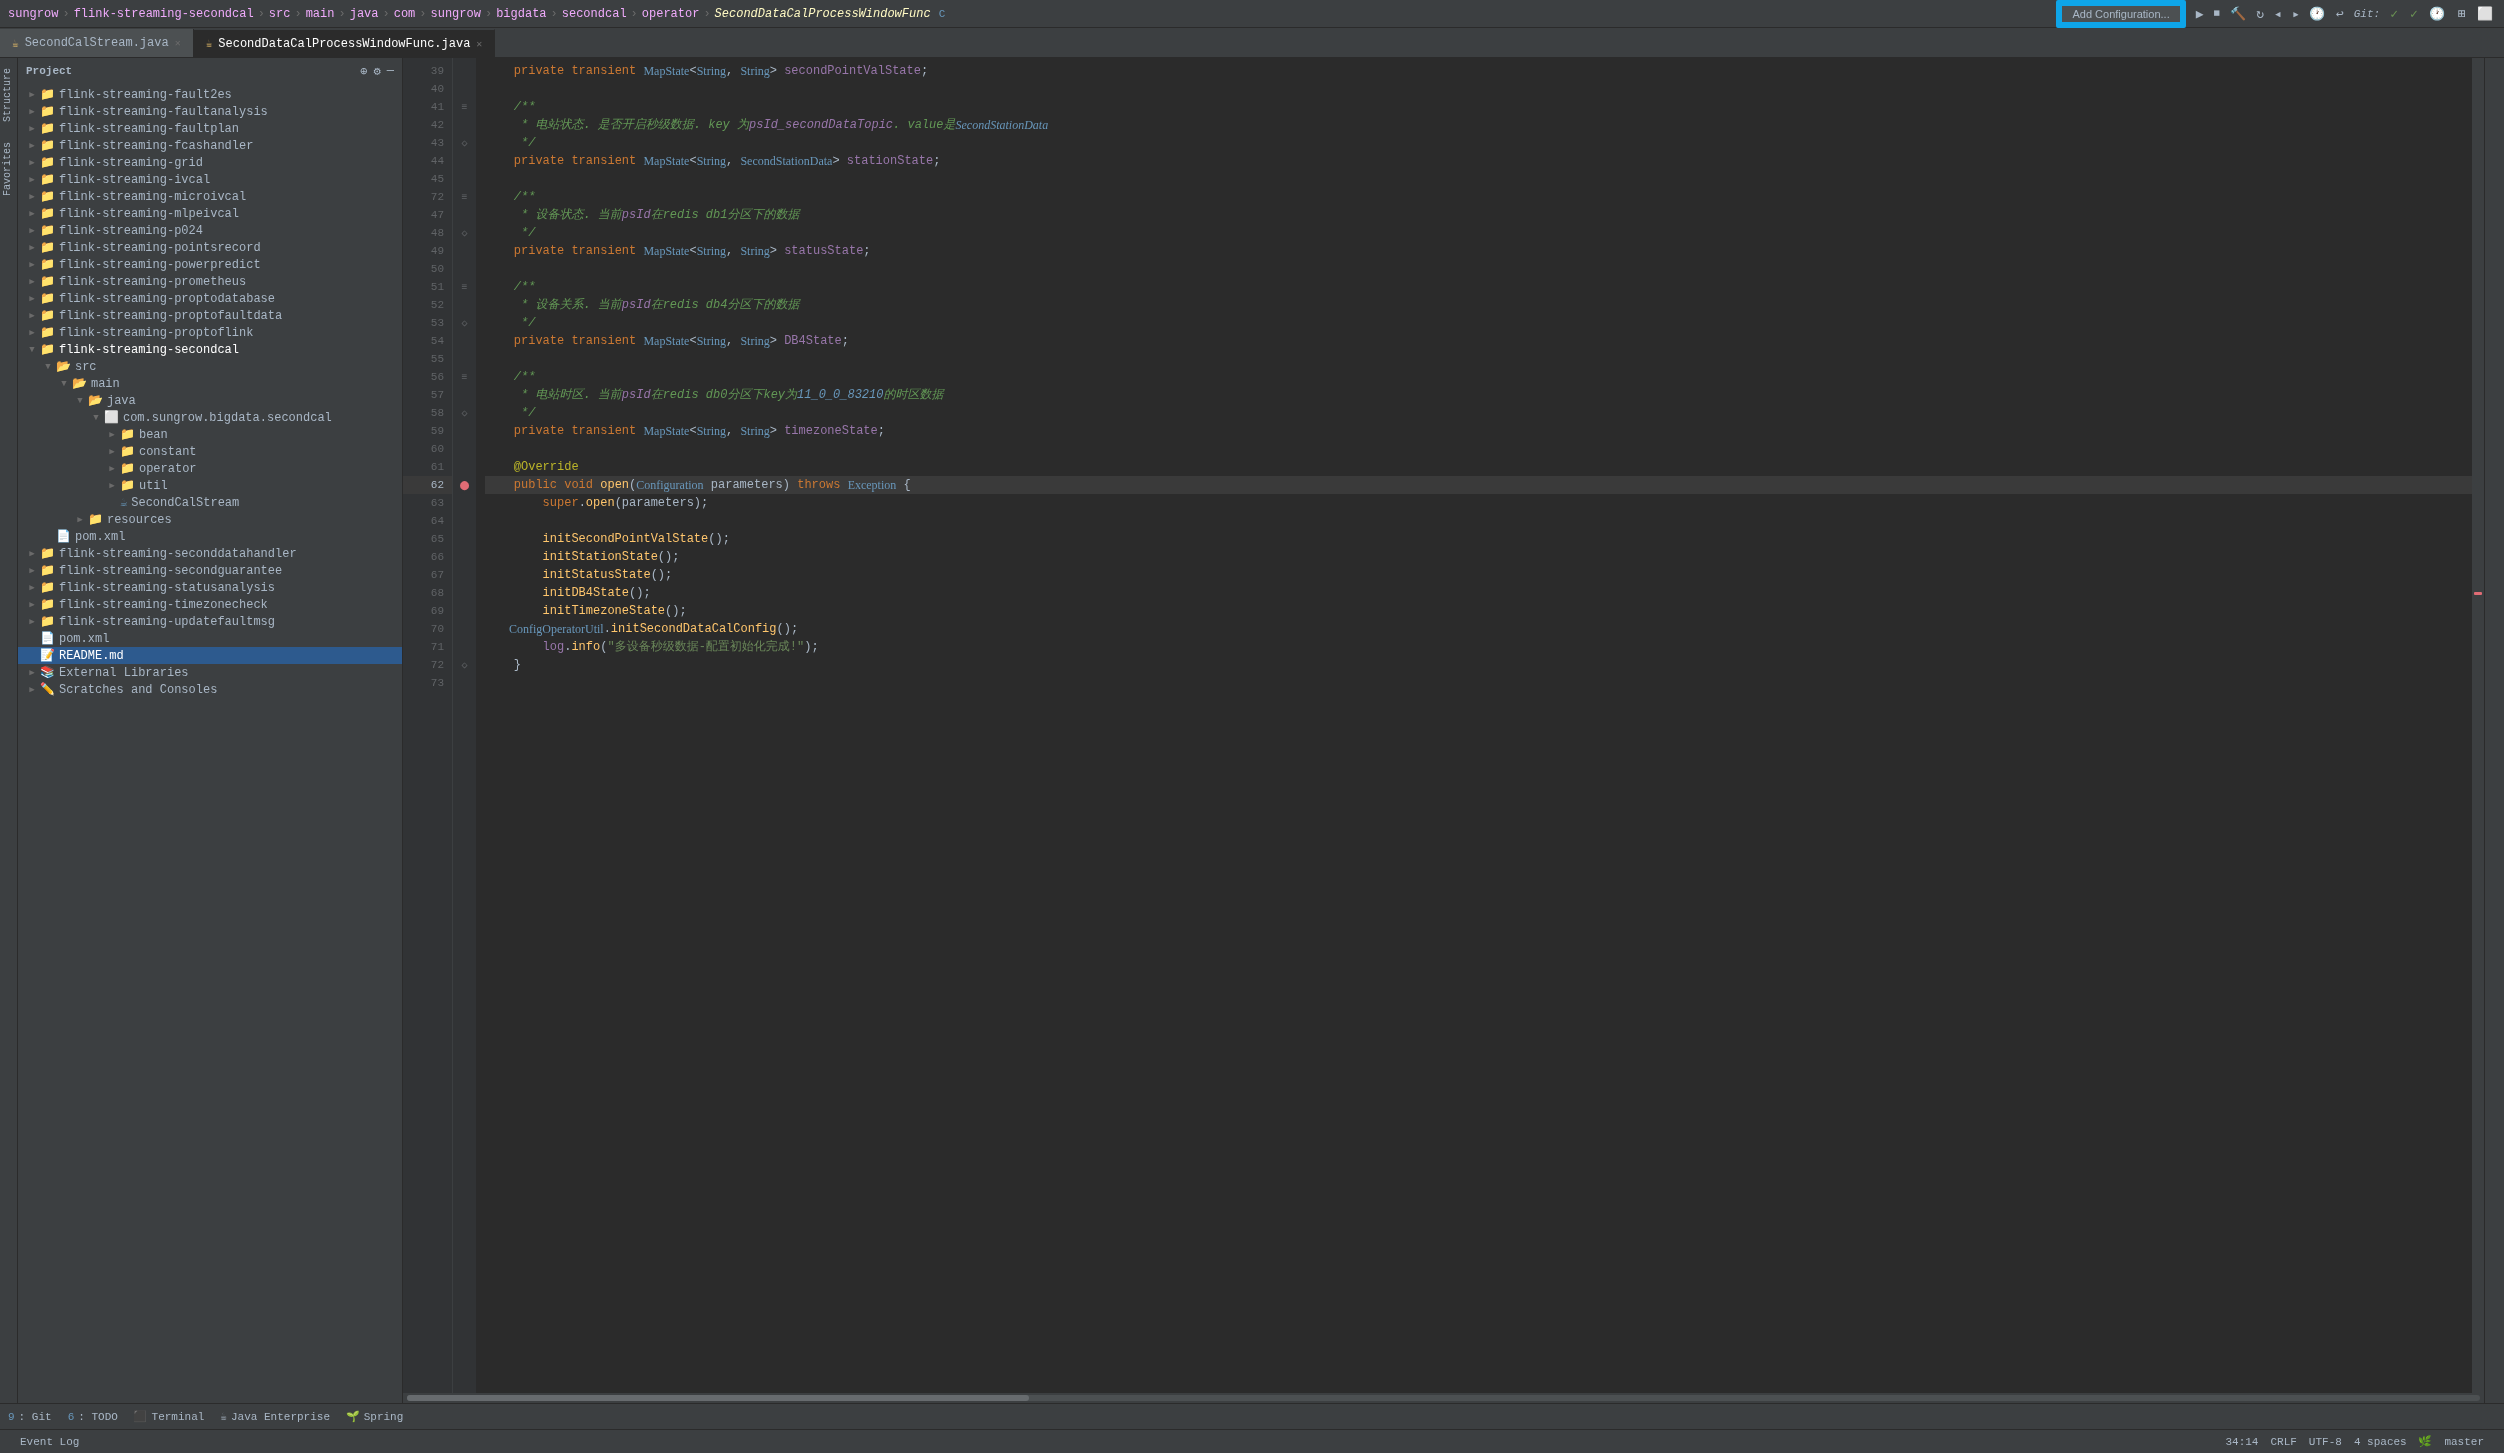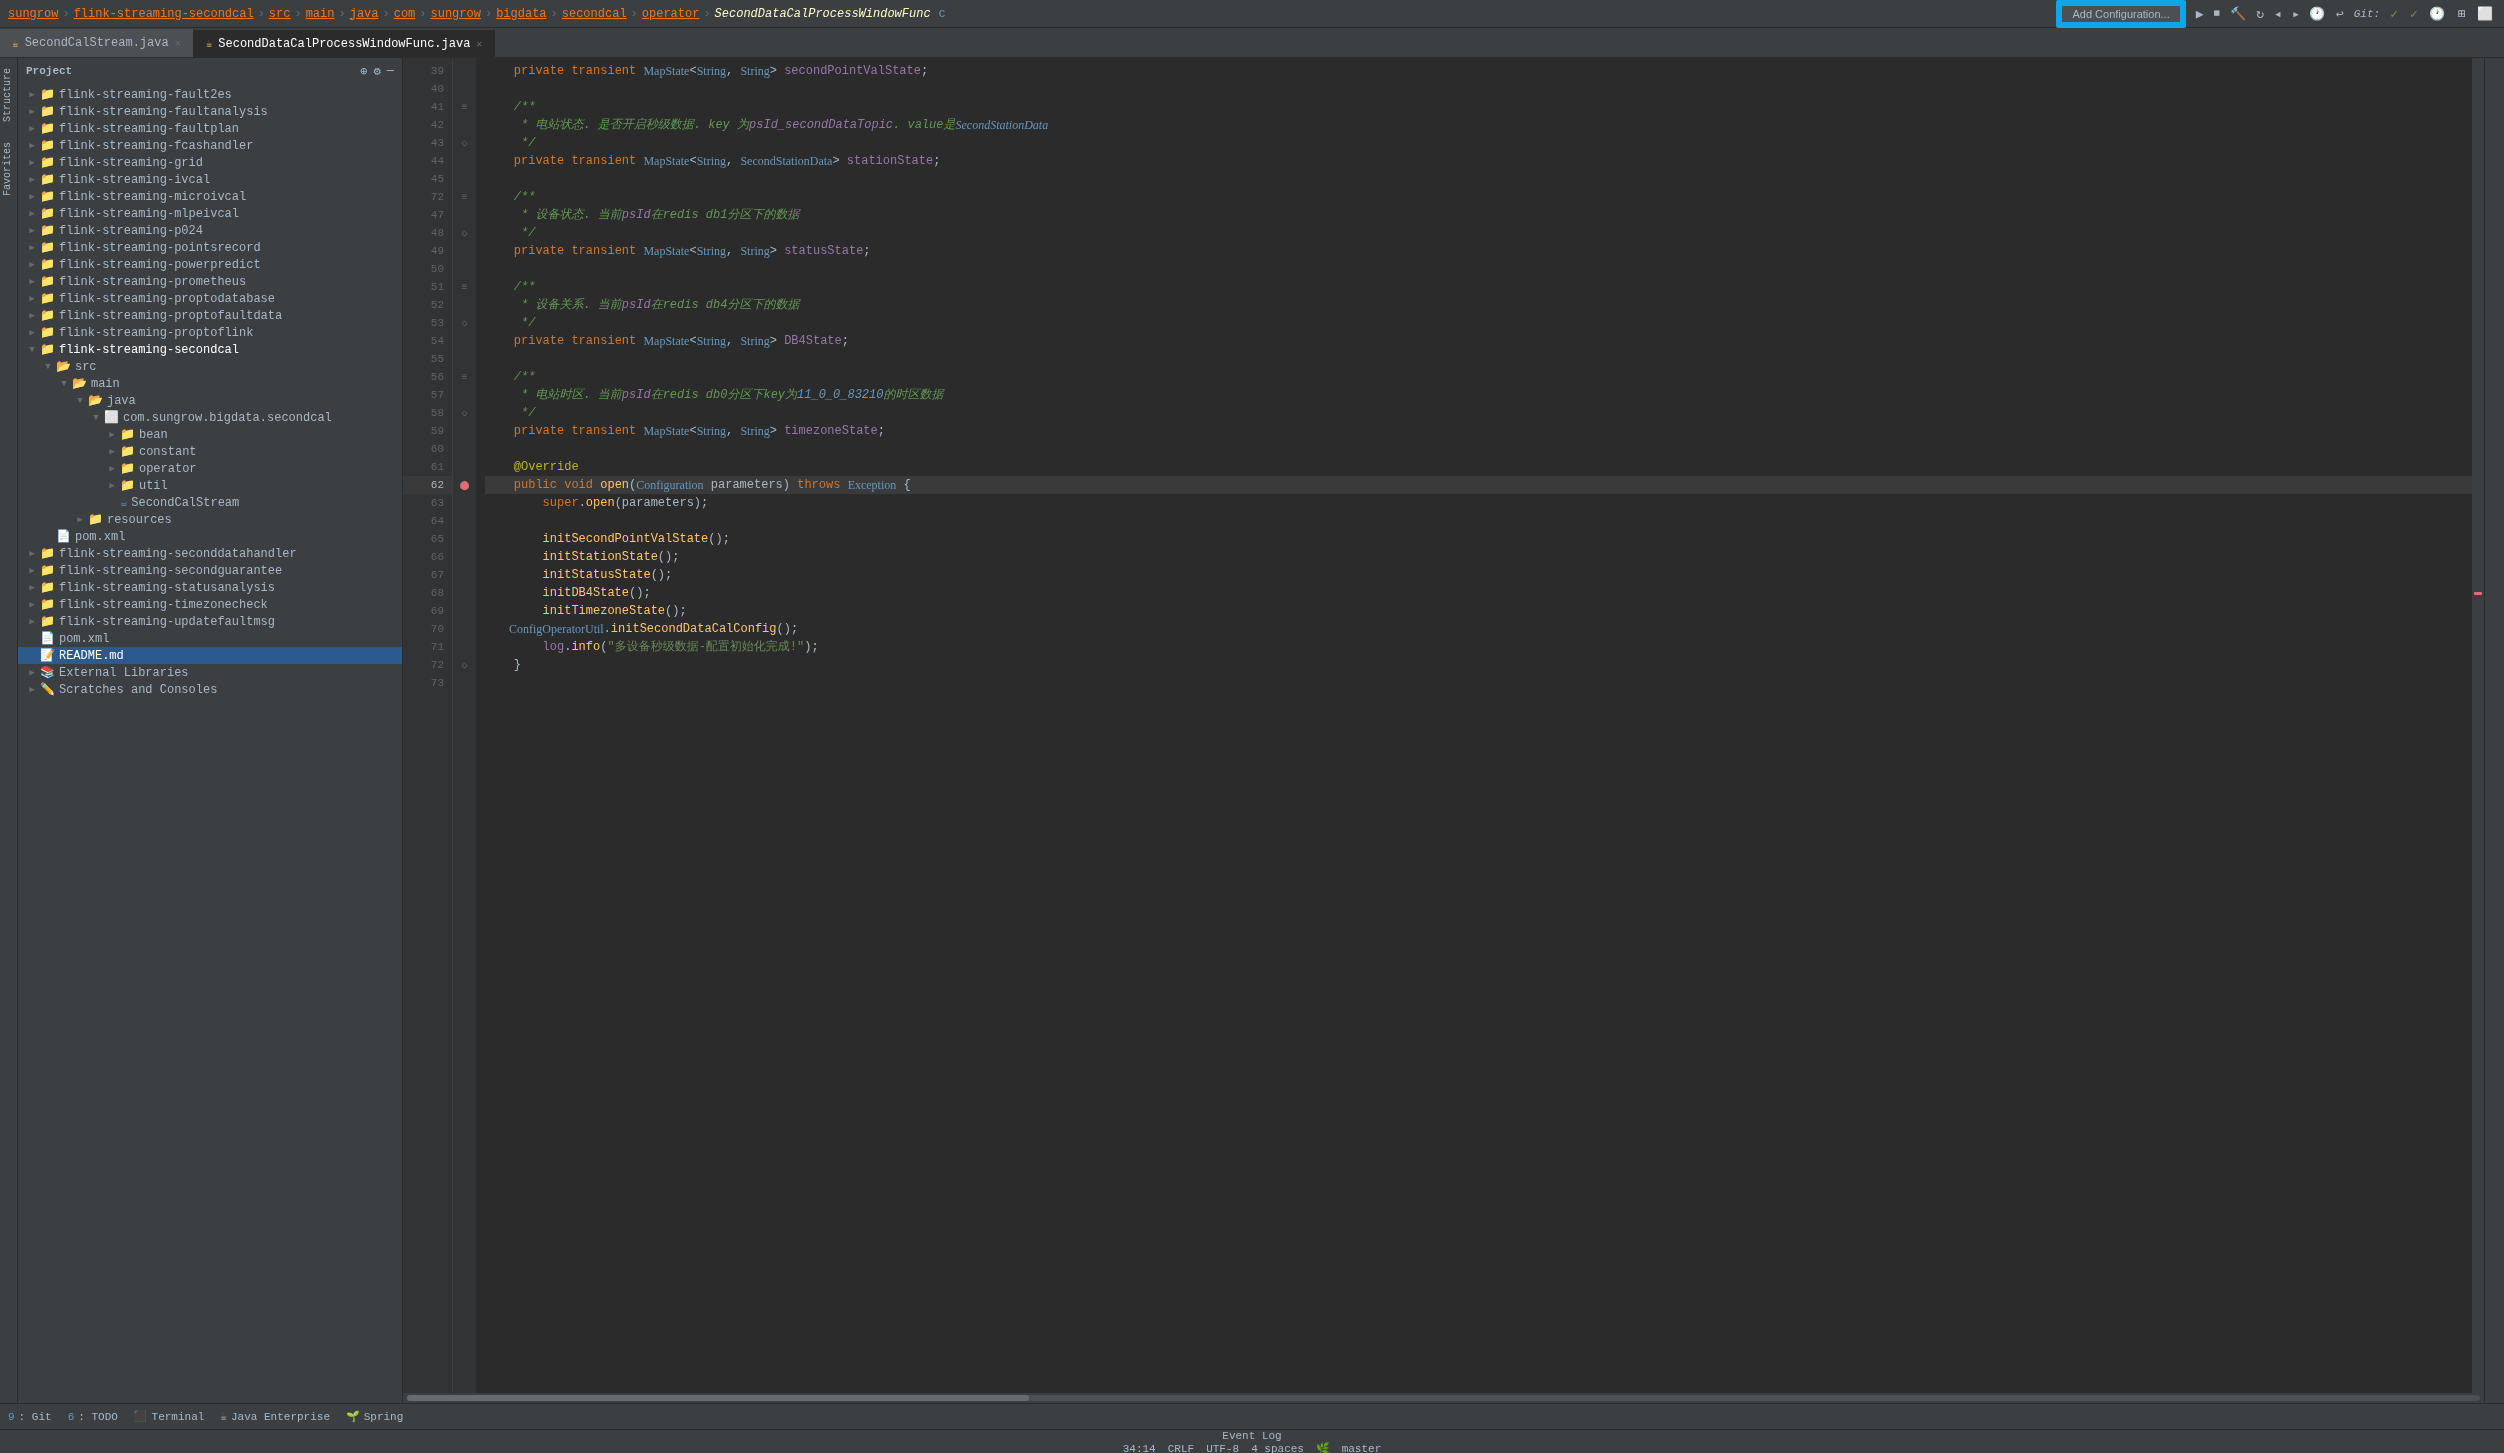--- a/index.html
+++ b/index.html
@@ -25,21 +25,21 @@
       flex-shrink: 0;
     }
     .breadcrumb {
       display: flex;
       align-items: center;
       gap: 4px;
       font-size: 12px;
       color: #a9b7c6;
     }
     .breadcrumb-sep { color: #6a6a6a; }
-    .breadcrumb-link { color: #f97316; cursor: pointer; text-decoration: underline; }
+    .breadcrumb-link { color: #f0abfc; cursor: pointer; }
     .breadcrumb-active { color: #fef9c3; font-style: italic; }
     .top-bar-right {
       margin-left: auto;
       display: flex;
       align-items: center;
       gap: 8px;
     }
     .btn-add-config {
       background: #4c5052;
       border: 6px solid #0ea5e9;
@@ -253,21 +253,20 @@
     
     .status-bar {
       background: #3c3f41;
       height: 24px;
       display: flex;
       align-items: center;
       justify-content: space-between;
       padding: 0 20px;
       border-top: 1px solid #2b2b2b;
       flex-shrink: 0;
-      flex-direction: column;
     }
     .status-left { display: flex; gap: 12px; align-items: center; }
     .status-right { display: flex; gap: 12px; align-items: center; }
     .status-item {
       font-size: 11px;
       color: #a9b7c6;
       cursor: pointer;
     }
     .status-git { color: #a9b7c6; font-size: 11px; }
 

